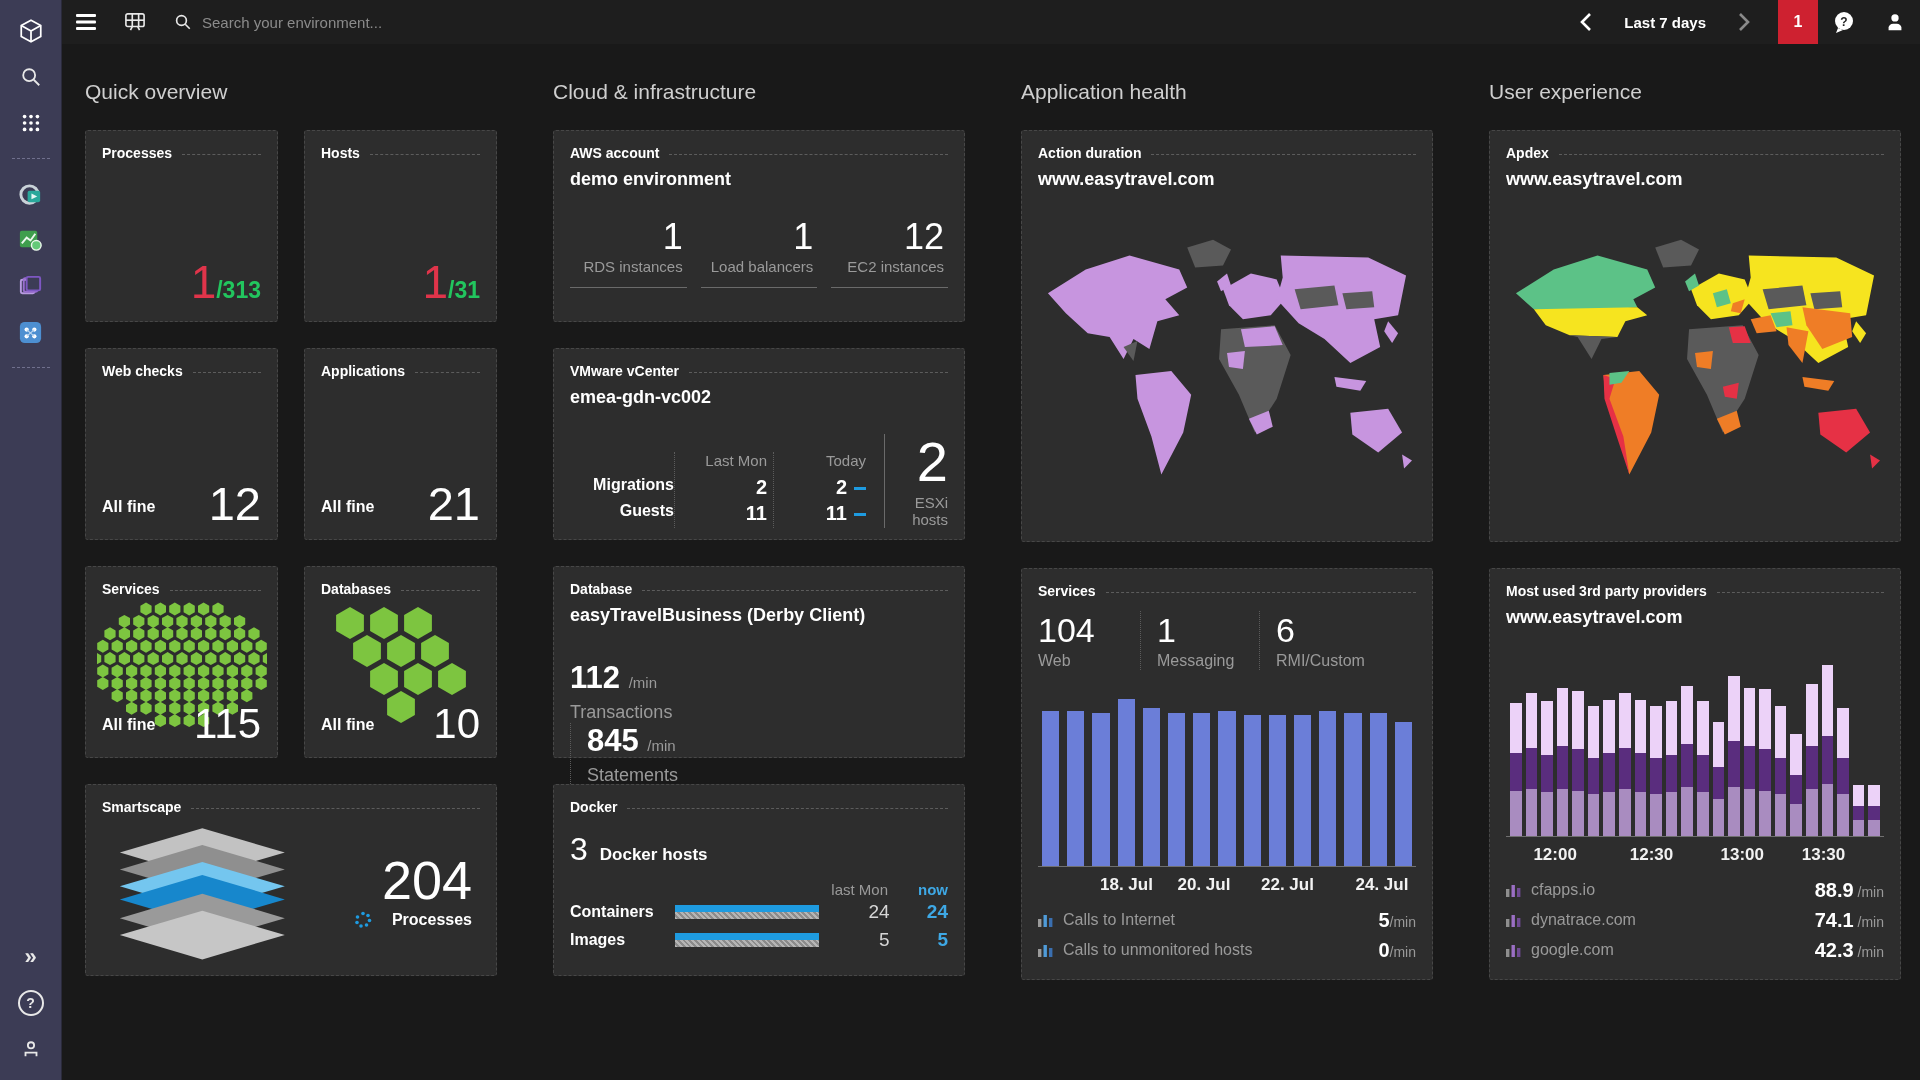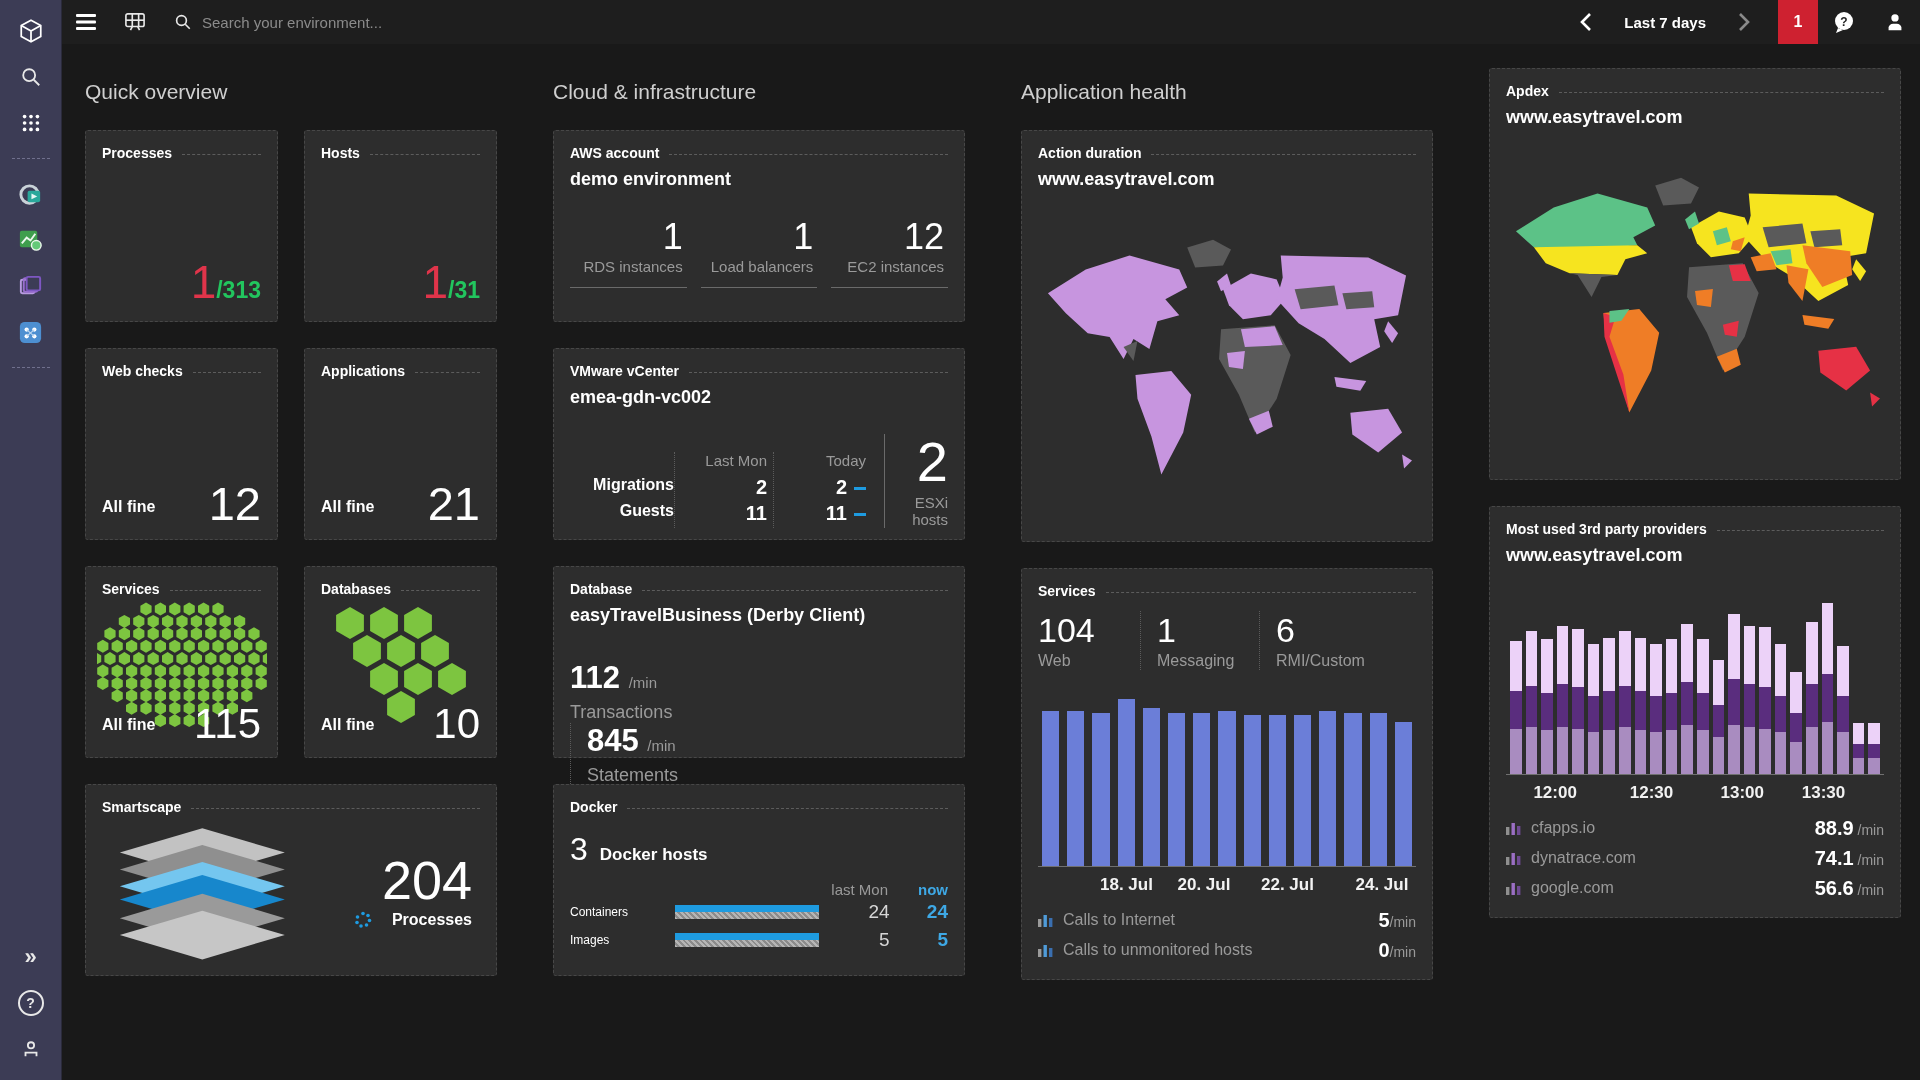--- a/index.html
+++ b/index.html
@@ -76,21 +76,21 @@
   .db-stat:first-child{padding-left:0;}
   .db-val{font-size:31px;font-weight:bold;}
   .db-unit{font-size:15px;color:#9a9a9a;font-weight:normal;}
   .db-lab{font-size:18px;color:#9a9a9a;margin-top:6px;}
   
   .docker-hosts{display:flex;align-items:baseline;gap:12px;margin-top:16px;}
   .dk-num{font-size:32px;font-weight:400;}
   .dk-lab{font-size:17px;font-weight:bold;}
   .dk-table{margin-top:2px;}
   .dk-row{display:flex;align-items:center;height:28px;}
-  .dk-name{width:108px;font-size:12px;font-weight:normal;}
+  .dk-name{width:108px;font-size:16px;font-weight:bold;}
   .dk-bar{width:148px;}
   .dk-bar .b1{height:7px;background:#1e9be0;}
   .dk-bar .b2{height:7px;background:repeating-linear-gradient(45deg,#b5b5b5 0 2px,#8b8b8b 2px 4px);}
   .dk-v1{width:72px;text-align:right;font-size:19px;color:#d6d6d6;}
   .dk-v2{width:60px;text-align:right;font-size:19px;color:#3ea8e5;font-weight:bold;}
   .dk-headrow{display:flex;height:24px;align-items:flex-end;margin-top:6px;}
   .dk-h1{margin-left:auto;width:72px;text-align:right;color:#9a9a9a;font-size:15px;}
   .dk-h2{width:60px;text-align:right;color:#3ea8e5;font-size:15px;font-weight:bold;}
   
   .svc-stats{display:flex;margin-top:12px;}
@@ -681,20 +681,21 @@
                     <span class="mval">0</span>
                     <span class="munit">/min</span>
                   </span>
               </div>
             </div>
           </div>
         </div>
       </section>
 
       <section class="col">
+        <h2 class="col-title">User experience</h2>
         <div class="tile-grid">
           <div class="tile tall">
             <div class="tile-head">
                 <span class="tile-label">Apdex</span>
                 <span class="tile-rule"></span>
               </div>
             <div class="tile-sub">www.easytravel.com</div>
             <div class="map-wrap">
                 <svg id="map-apdex" width="378" height="268" viewBox="0 0 380 260">
                   <path d="M150,18 L176,10 194,20 186,36 158,38 Z" fill="#5a5a5a"></path>
@@ -893,21 +894,21 @@
                   </span>
               </div>
               <div class="mrow">
                 <svg width="15" height="14" viewBox="0 0 15 14">
                     <rect x="0" y="6" width="3.4" height="8" fill="#8f8f8f"></rect>
                     <rect x="5.5" y="2" width="3.4" height="12" fill="#9b6fc4"></rect>
                     <rect x="11" y="5" width="3.4" height="9" fill="#6e4a92"></rect>
                   </svg>
                 <span class="mlabel">google.com</span>
                 <span class="mright">
-                    <span class="mval">56.6</span>
+                    <span class="mval">42.3</span>
                     <span class="munit">&nbsp;</span>
                     <span class="munit">/min</span>
                   </span>
               </div>
             </div>
           </div>
         </div>
       </section>
 
     </div>

